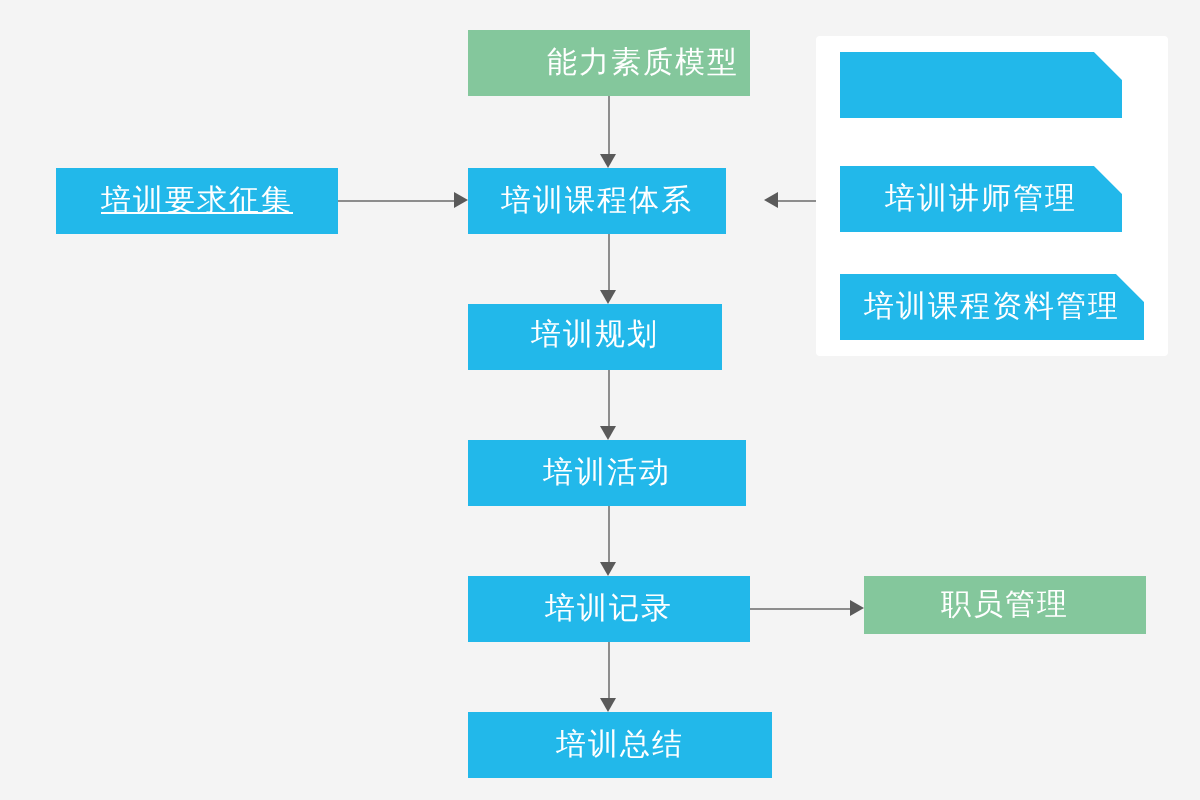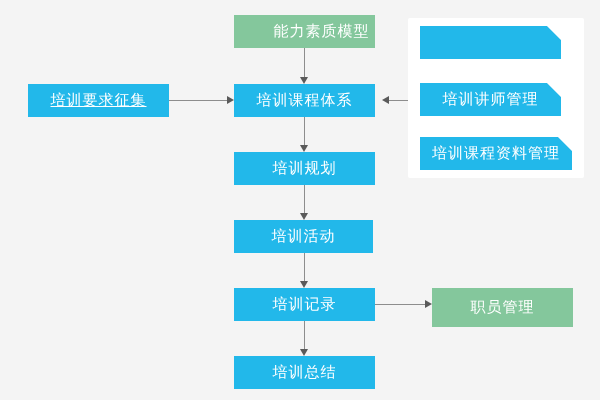--- a/index.html
+++ b/index.html
@@ -96,41 +96,41 @@
   <div class="panel" style="left:408px; top:18px; width:176px; height:160px;"></div>
 
   <div class="node green" style="left:234px; top:15px; width:141px; height:33px;padding-left:34px;">
     <span>能力素质模型</span>
   </div>
 
   <div class="node blue" style="left:28px; top:84px; width:141px; height:33px;text-decoration:underline;">
     <span>培训要求征集</span>
   </div>
 
-  <div class="node blue" style="left:234px; top:84px; width:141px; height:33px;">
+  <div class="node blue" style="left:234px; top:84px; width:129px; height:33px;">
     <span>培训课程体系</span>
   </div>
 
-  <div class="node blue" style="left:234px; top:152px; width:141px; height:33px;">
+  <div class="node blue" style="left:234px; top:152px; width:127px; height:33px;font-family:Liberation Mono, monospace;">
     <span>培训规划</span>
   </div>
 
   <div class="node blue" style="left:234px; top:220px; width:139px; height:33px;">
     <span>培训活动</span>
   </div>
 
   <div class="node blue" style="left:234px; top:288px; width:141px; height:33px;text-align:right;">
     <span>培训记录</span>
   </div>
 
-  <div class="node blue" style="left:234px; top:356px; width:141px; height:33px;">
+  <div class="node blue" style="left:234px; top:356px; width:152px; height:33px;">
     <span>培训总结</span>
   </div>
 
-  <div class="node green" style="left:432px; top:288px; width:141px; height:39px;text-align:right;">
+  <div class="node green" style="left:432px; top:288px; width:141px; height:29px;text-align:right;">
     <span>职员管理</span>
   </div>
 
   <div class="node blue fold" style="left:420px; top:26px; width:141px; height:33px;">
     <span class="fold-tri"></span>
   </div>
 
   <div class="node blue fold" style="left:420px; top:137px; width:152px; height:33px;">
     <span class="fold-tri"></span>
     <span>培训课程资料管理</span>

